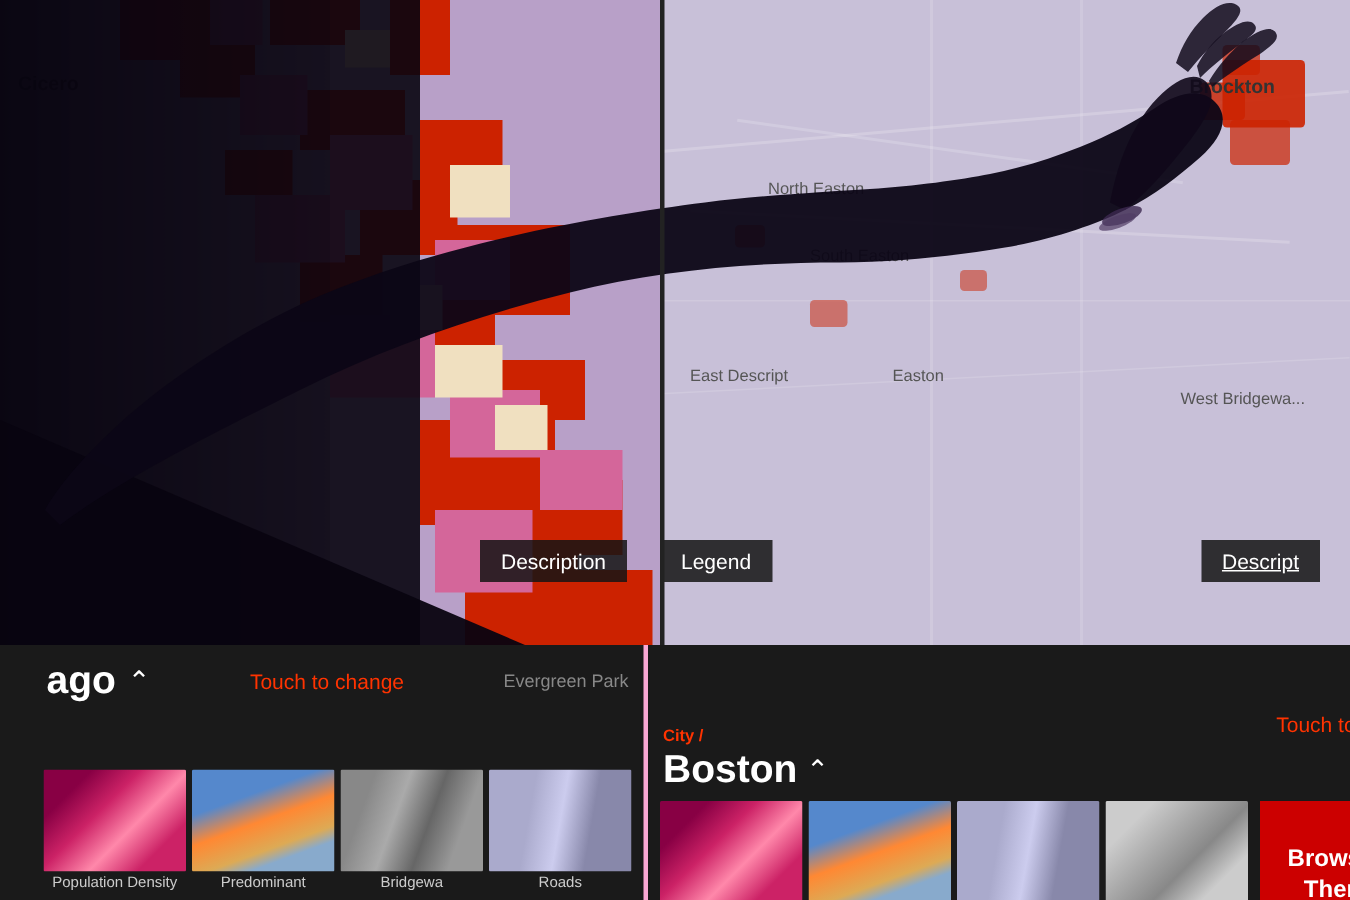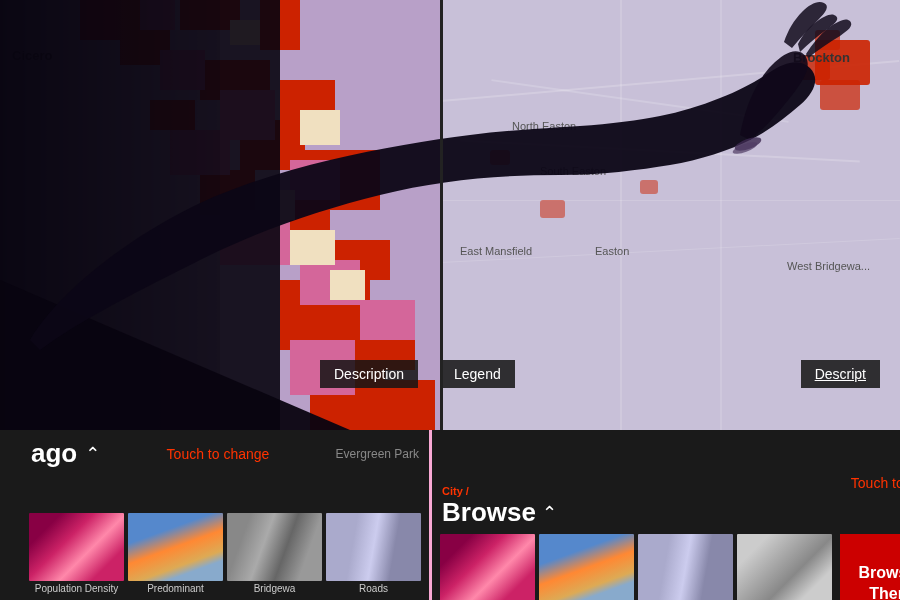--- a/index.html
+++ b/index.html
@@ -404,21 +404,21 @@
       <div class="highlight-area" style="top:30px;right:60px;width:25px;height:20px;opacity:0.7;"></div>
       <div class="highlight-area" style="top:80px;right:40px;width:40px;height:30px;opacity:0.7;"></div>
 
       <div class="highlight-area" style="top:150px;left:50px;width:20px;height:15px;opacity:0.6;"></div>
       <div class="highlight-area" style="top:200px;left:100px;width:25px;height:18px;opacity:0.5;"></div>
       <div class="highlight-area" style="top:180px;left:200px;width:18px;height:14px;opacity:0.5;"></div>
 
       <div class="map-city-label brockton">Brockton</div>
       <div class="map-city-label north-easton">North Easton</div>
       <div class="map-city-label south-easton">South Easton</div>
-      <div class="map-city-label east-mansfield">East Mansfield</div>
+      <div class="map-city-label east-mansfield">East Descript</div>
       <div class="map-city-label easton">Easton</div>
       <div class="map-city-label west-bridgewater">West Bridgewa...</div>
     </div>
 
     <div class="dark-overlay-left"></div>
 
     <svg id="arm-svg" viewBox="0 0 900 430" xmlns="http://www.w3.org/2000/svg">
 
       <polygon points="0,0 280,0 280,430 0,430" fill="rgba(8,4,16,0.9)"></polygon>
 
@@ -487,21 +487,21 @@
         </div>
       </div>
     </div>
 
     <div id="city-right">
 
       <div style="display:flex;align-items:center;padding:8px 10px 0 10px;justify-content:space-between;">
         <div style="display:flex;flex-direction:column;">
           <span class="city-label-red">City /</span>
           <div style="display:flex;align-items:center;gap:6px;">
-            <span style="color:#fff;font-size:26px;font-weight:700;">Browse</span>
+            <span style="color:#fff;font-size:26px;font-weight:700;">Boston</span>
             <span style="color:#fff;font-size:18px;cursor:pointer;">⌃</span>
           </div>
         </div>
         <span class="touch-change">Touch to chan</span>
       </div>
 
       <div id="thumb-strip-right" style="display:flex;flex-direction:row;gap:4px;padding:6px 8px;flex:1;align-items:flex-start;">
 
         <div class="thumb-item">
           <div class="thumb-img">

